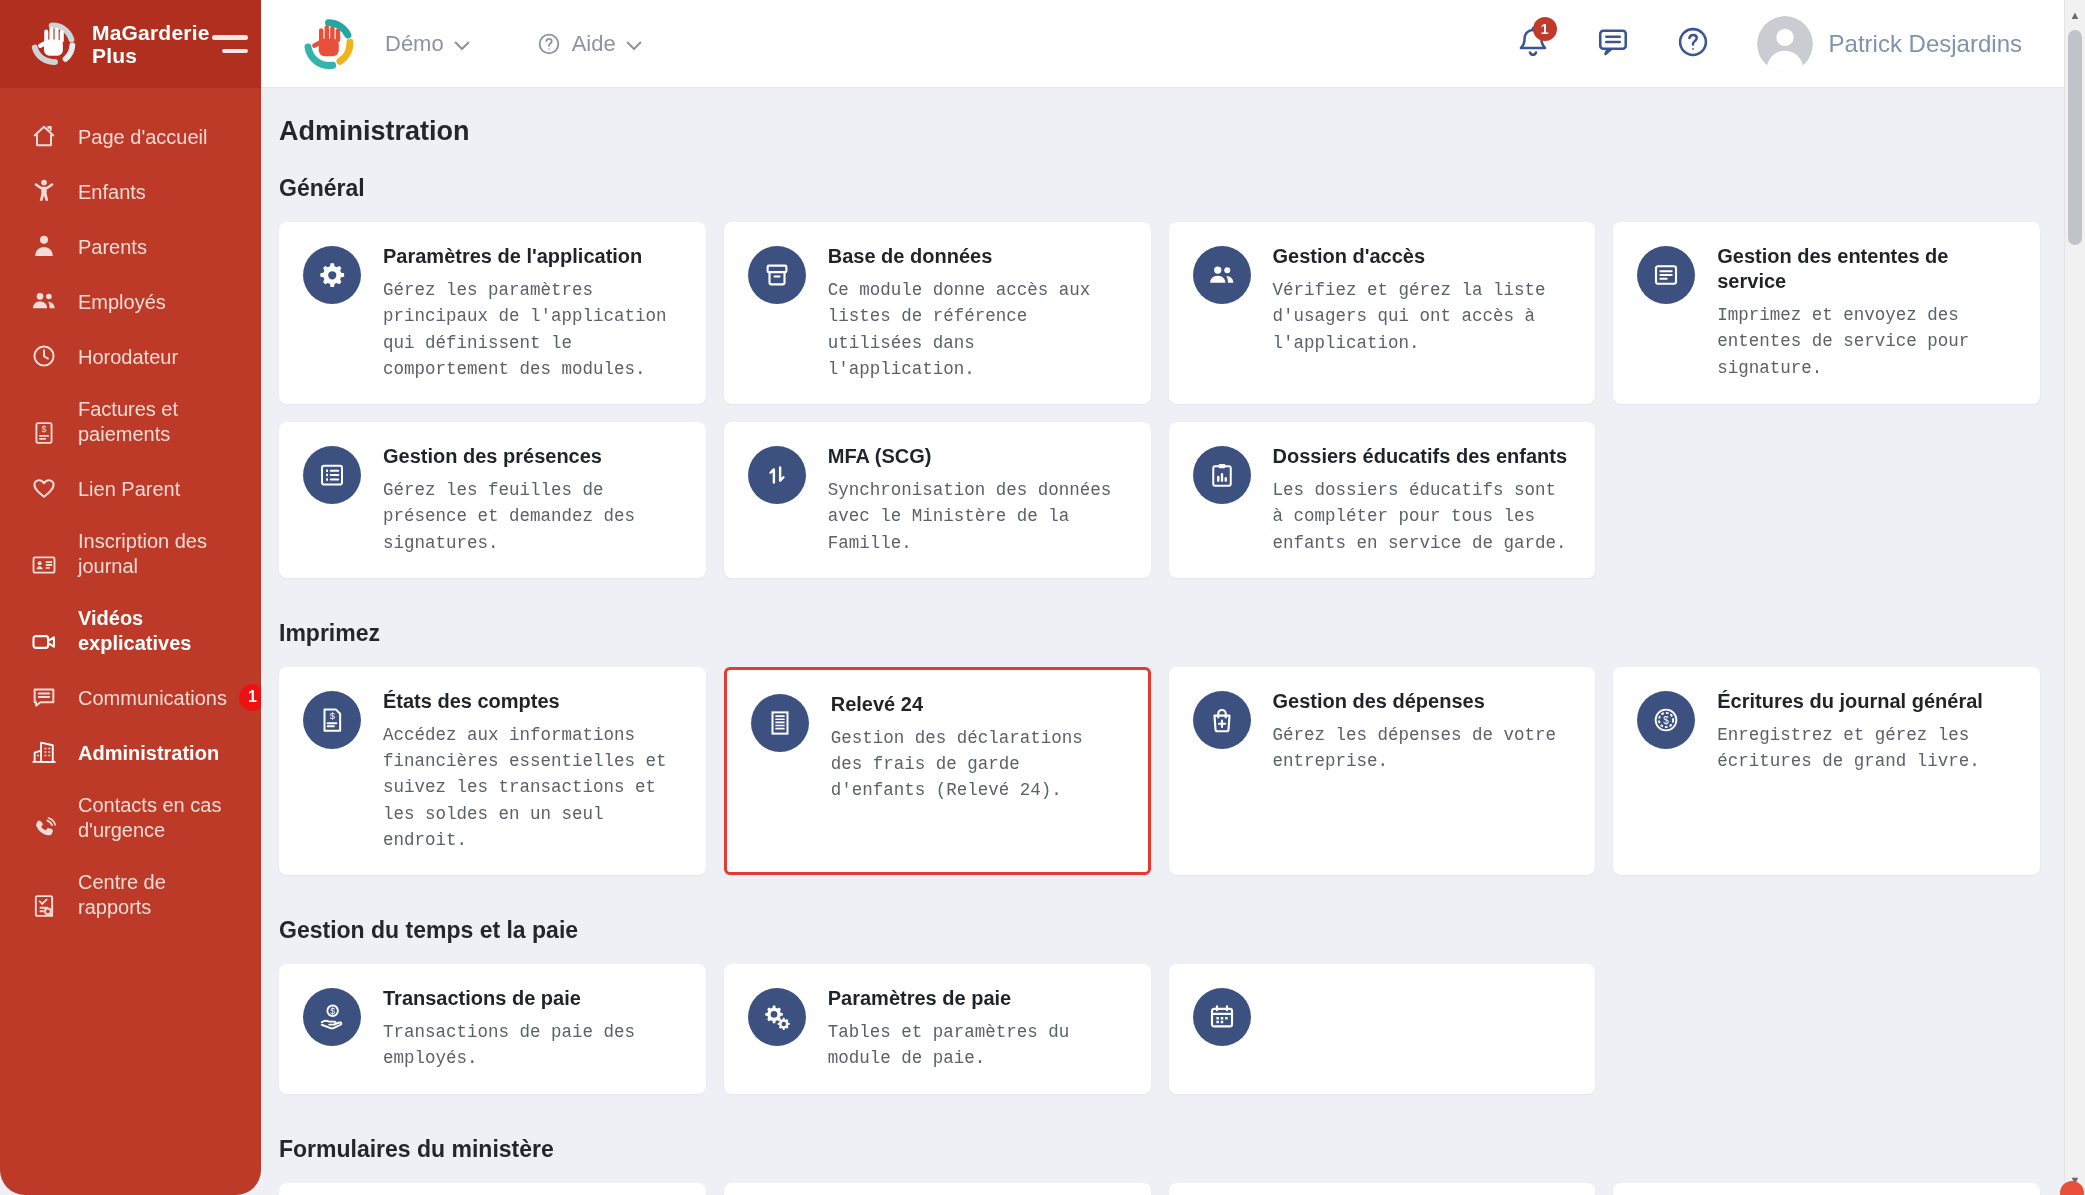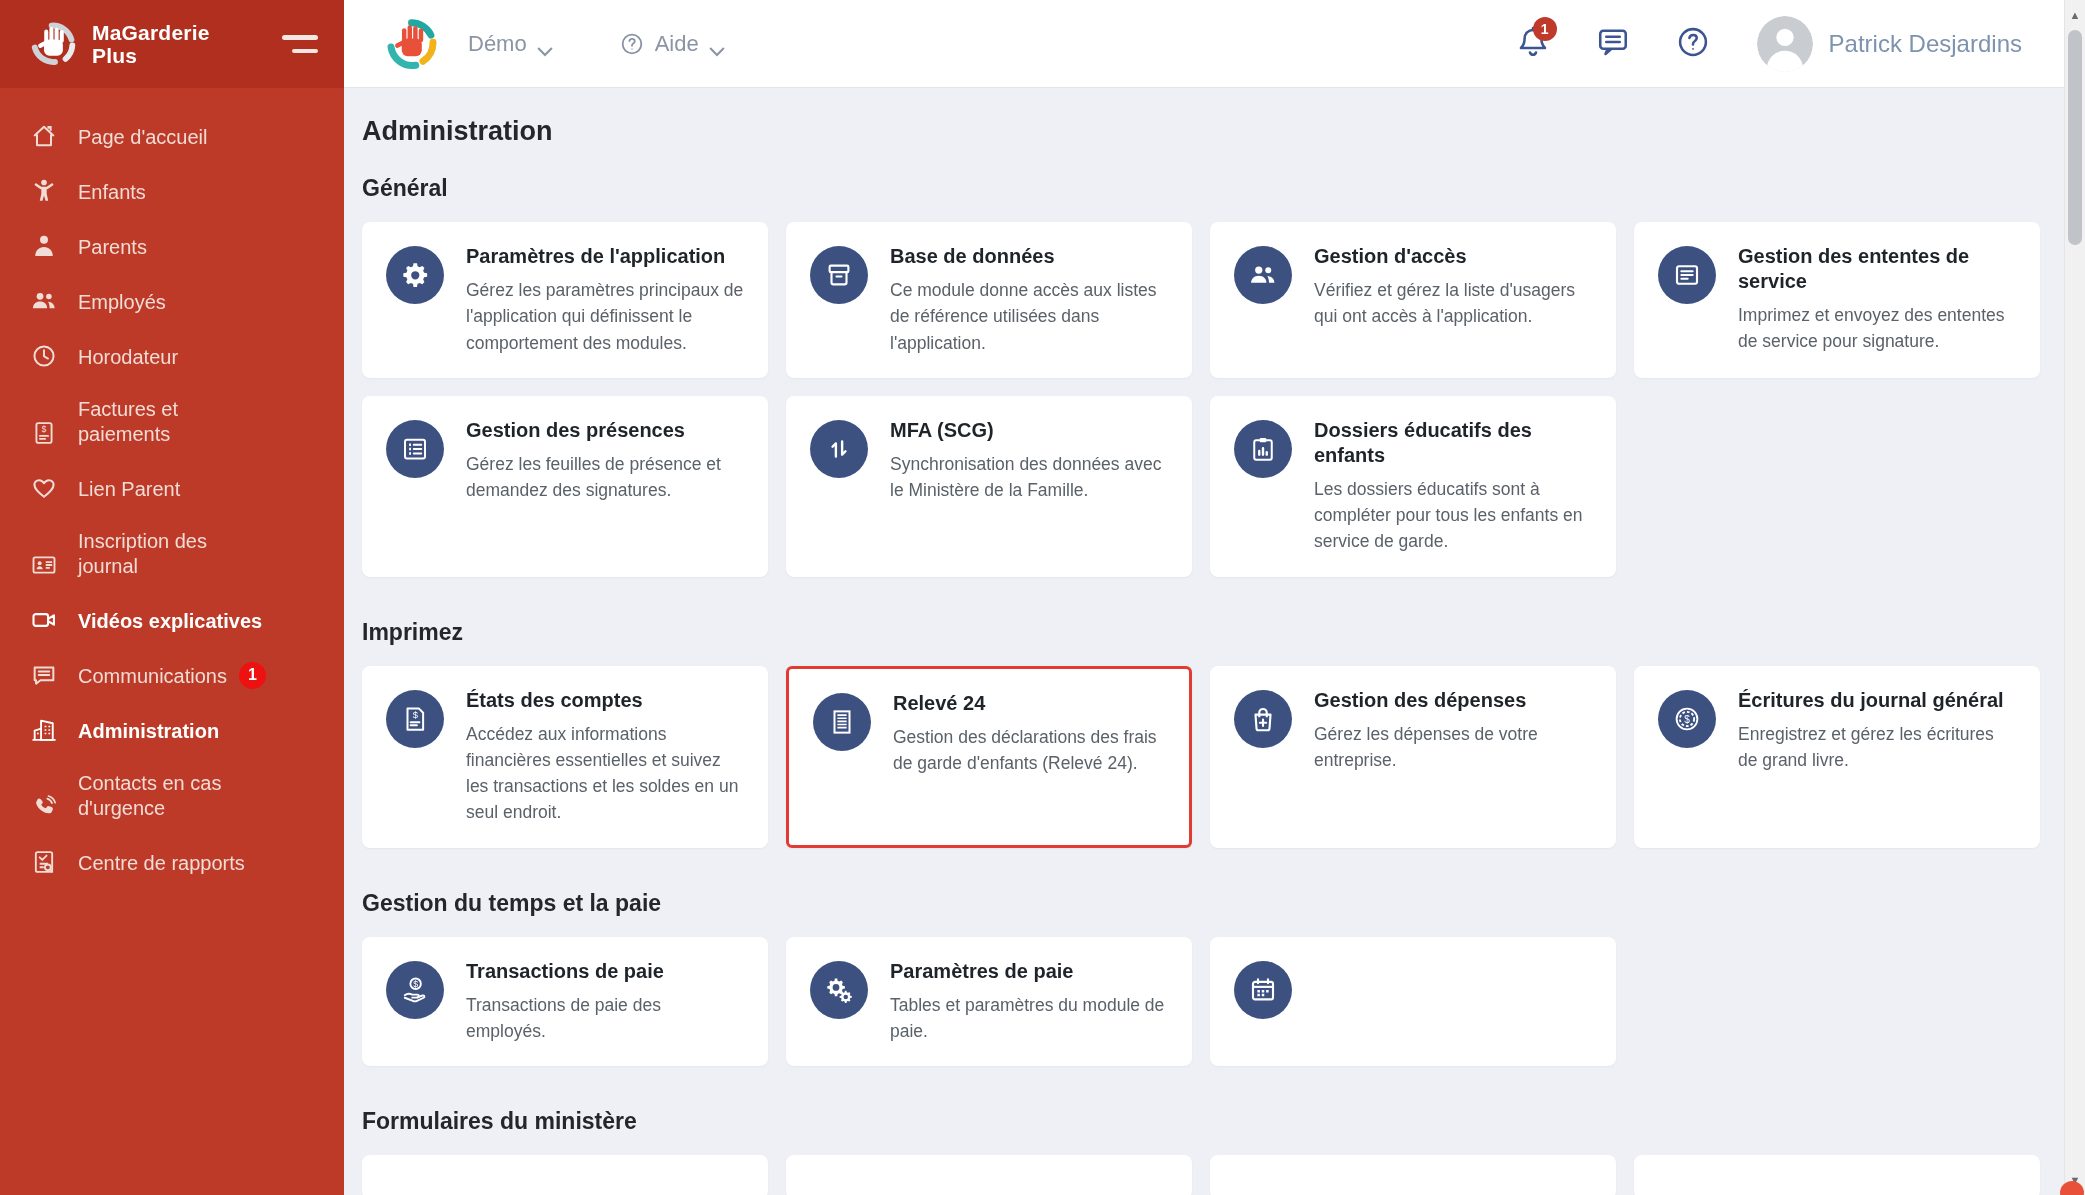--- a/index.html
+++ b/index.html
@@ -10,21 +10,21 @@
     --badge-red:#ee1111;
     --topbar-icon-blue:#3c5491;
     --main-bg:#eef0f5;
   }
   *{box-sizing:border-box;margin:0;padding:0;}
   html,body{width:2085px;height:1195px;overflow:hidden;}
   body{font-family:"Liberation Sans","DejaVu Sans",sans-serif;background:var(--main-bg);}
   .app{display:flex;width:100%;height:100%;}
 
   
-  .sidebar{width:344px;flex-shrink:0;background:var(--sidebar-red);color:#f2dcd6;display:flex;flex-direction:column;}
+  .sidebar{width:261px;flex-shrink:0;background:var(--sidebar-red);color:#f2dcd6;display:flex;flex-direction:column;border-radius:25px;}
   .sidebar-header{height:88px;flex-shrink:0;background:var(--sidebar-header-red);display:flex;align-items:center;padding:0 24px 0 26px;}
   .brand-mark{width:54px;height:54px;flex-shrink:0;}
   .brand-mark svg{width:100%;height:100%;}
   .brand-text{margin-left:12px;font-weight:bold;font-size:21px;line-height:1.1;color:#fff;letter-spacing:.2px;}
   .hamburger{margin-left:auto;display:flex;flex-direction:column;align-items:flex-end;gap:9px;cursor:pointer;padding:6px 2px;}
   .hamburger i{display:block;height:4.5px;border-radius:3px;background:#f4e6e2;}
   .hamburger i:nth-child(1){width:36px;}
   .hamburger i:nth-child(2){width:26px;}
   .side-nav{padding:20px 0 10px;}
   .side-item{display:flex;align-items:flex-end;padding:13.5px 20px 13.5px 30px;font-size:20px;cursor:pointer;line-height:1.25;}
@@ -32,21 +32,21 @@
   .side-item .side-ic svg{width:28px;height:28px;}
   .side-item.active{color:#ffffff;font-weight:bold;}
   .side-label{max-width:190px;}
   .side-badge{margin-left:12px;min-width:27px;height:27px;border-radius:50%;background:var(--badge-red);color:#fff;font-size:16px;font-weight:bold;display:flex;align-items:center;justify-content:center;flex-shrink:0;}
 
   
   .right-col{flex:1;display:flex;flex-direction:column;min-width:0;}
   .topbar{height:88px;flex-shrink:0;background:#fff;border-bottom:1px solid #e2e5ec;display:flex;align-items:center;padding:0 42px 0 40px;}
   .topbar-logo{width:56px;height:56px;}
   .topbar-logo svg{width:100%;height:100%;}
-  .topbar-dd{display:flex;align-items:flex-end;gap:10px;background:none;border:none;color:#8a94a4;font-size:22px;font-family:inherit;cursor:pointer;margin-left:28px;}
+  .topbar-dd{display:flex;align-items:center;gap:10px;background:none;border:none;color:#8a94a4;font-size:22px;font-family:inherit;cursor:pointer;margin-left:28px;}
   .topbar-dd .dd-ic{width:26px;height:26px;display:flex;}
   .topbar-dd .dd-ic svg{width:100%;height:100%;}
   .topbar-dd .chev{width:16px;height:11px;display:flex;margin-top:3px;}
   .topbar-dd.aide{margin-left:66px;}
   .topbar-right{margin-left:auto;display:flex;align-items:center;}
   .icon-btn{position:relative;background:none;border:none;cursor:pointer;color:var(--topbar-icon-blue);width:40px;height:40px;margin-left:40px;padding:0;}
   .icon-btn svg{width:36px;height:36px;}
   .icon-btn .mini-badge{position:absolute;top:-7px;right:-4px;min-width:24px;height:24px;border-radius:50%;background:#bf3a2b;color:#fff;font-size:14px;font-weight:bold;display:flex;align-items:center;justify-content:center;}
   .avatar{width:56px;height:56px;border-radius:50%;overflow:hidden;margin-left:44px;flex-shrink:0;cursor:pointer;}
   .avatar svg{width:100%;height:100%;}
@@ -56,21 +56,21 @@
   .main{flex:1;background:var(--main-bg);padding:24px 24px 0 18px;overflow:hidden;}
   .page-title{font-size:27px;font-weight:bold;color:#23272b;margin:4px 0 28px;}
   .section-title{font-size:23px;font-weight:bold;color:#23272b;margin:0 0 20px;}
   .section{margin-bottom:42px;}
   .cards-grid{display:grid;grid-template-columns:repeat(4,1fr);gap:18px;}
   .card{background:#fff;border-radius:8px;padding:22px 24px;display:flex;align-items:flex-start;gap:22px;cursor:pointer;box-shadow:0 1px 2px rgba(30,40,60,.05);}
   .card.highlighted{border:3px solid var(--highlight-red);border-radius:6px;}
   .card-ic{width:58px;height:58px;border-radius:50%;background:var(--icon-navy);color:#fff;display:flex;align-items:center;justify-content:center;flex-shrink:0;margin-top:2px;}
   .card-ic svg{width:30px;height:30px;}
   .card-title{font-size:20px;font-weight:bold;color:#1f242a;margin-bottom:8px;line-height:1.25;}
-  .card-desc{font-size:17.5px;color:#5a6169;line-height:1.5;}
+  .card-desc{font-size:17.5px;color:#5a6169;line-height:1.5;font-family:Liberation Mono, monospace;}
 
   
   .scroll-rail{width:21px;flex-shrink:0;background:#f1f1f1;border-left:1px solid #e4e4e4;position:relative;}
   .scroll-arrow{position:absolute;left:0;width:100%;height:26px;display:flex;align-items:center;justify-content:center;font-size:11px;color:#6b6b6b;cursor:pointer;}
   .scroll-arrow.up{top:2px;}
   .scroll-arrow.down{bottom:2px;}
   .scroll-thumb{position:absolute;left:3px;right:3px;top:30px;height:215px;background:#c0c3c7;border-radius:7px;cursor:pointer;}
   .chat-peek{position:fixed;right:1px;bottom:-10px;width:24px;height:24px;border-radius:50%;background:#e8503a;}
 </style>
 </head>

